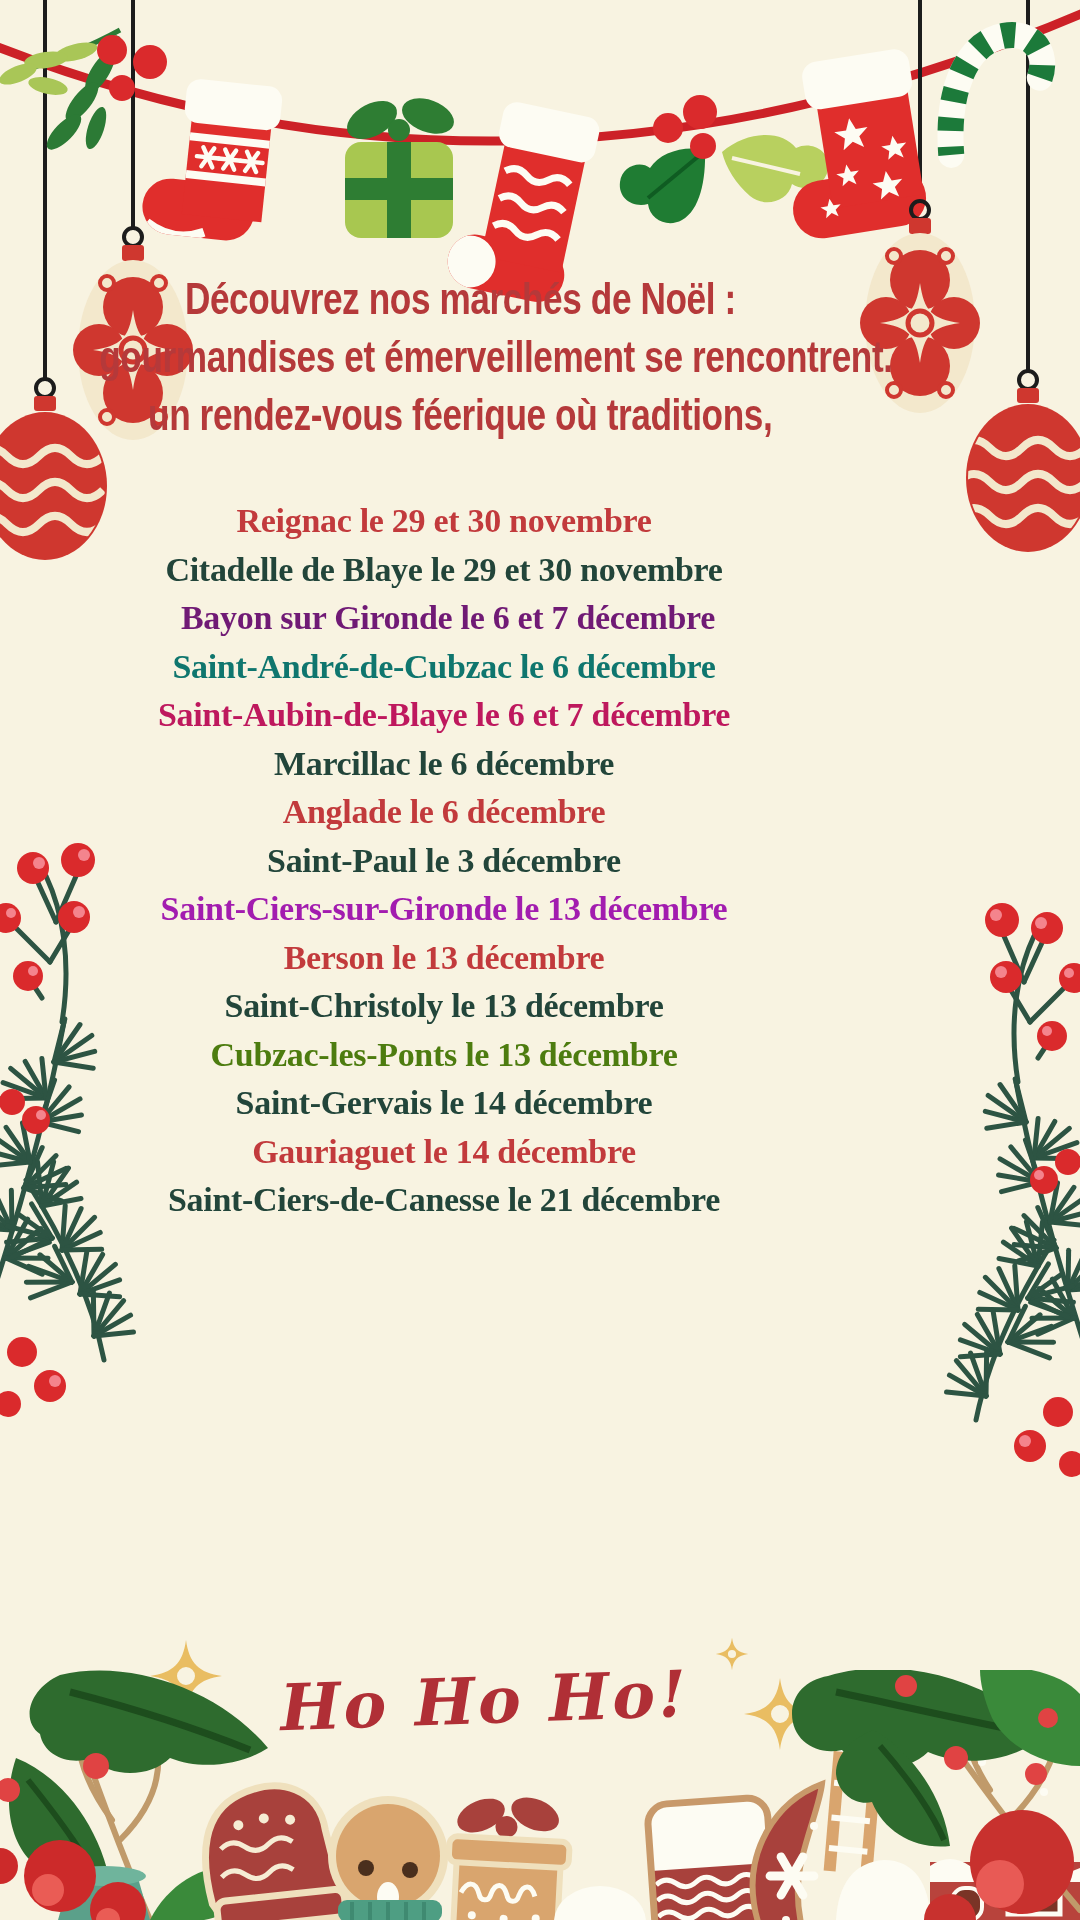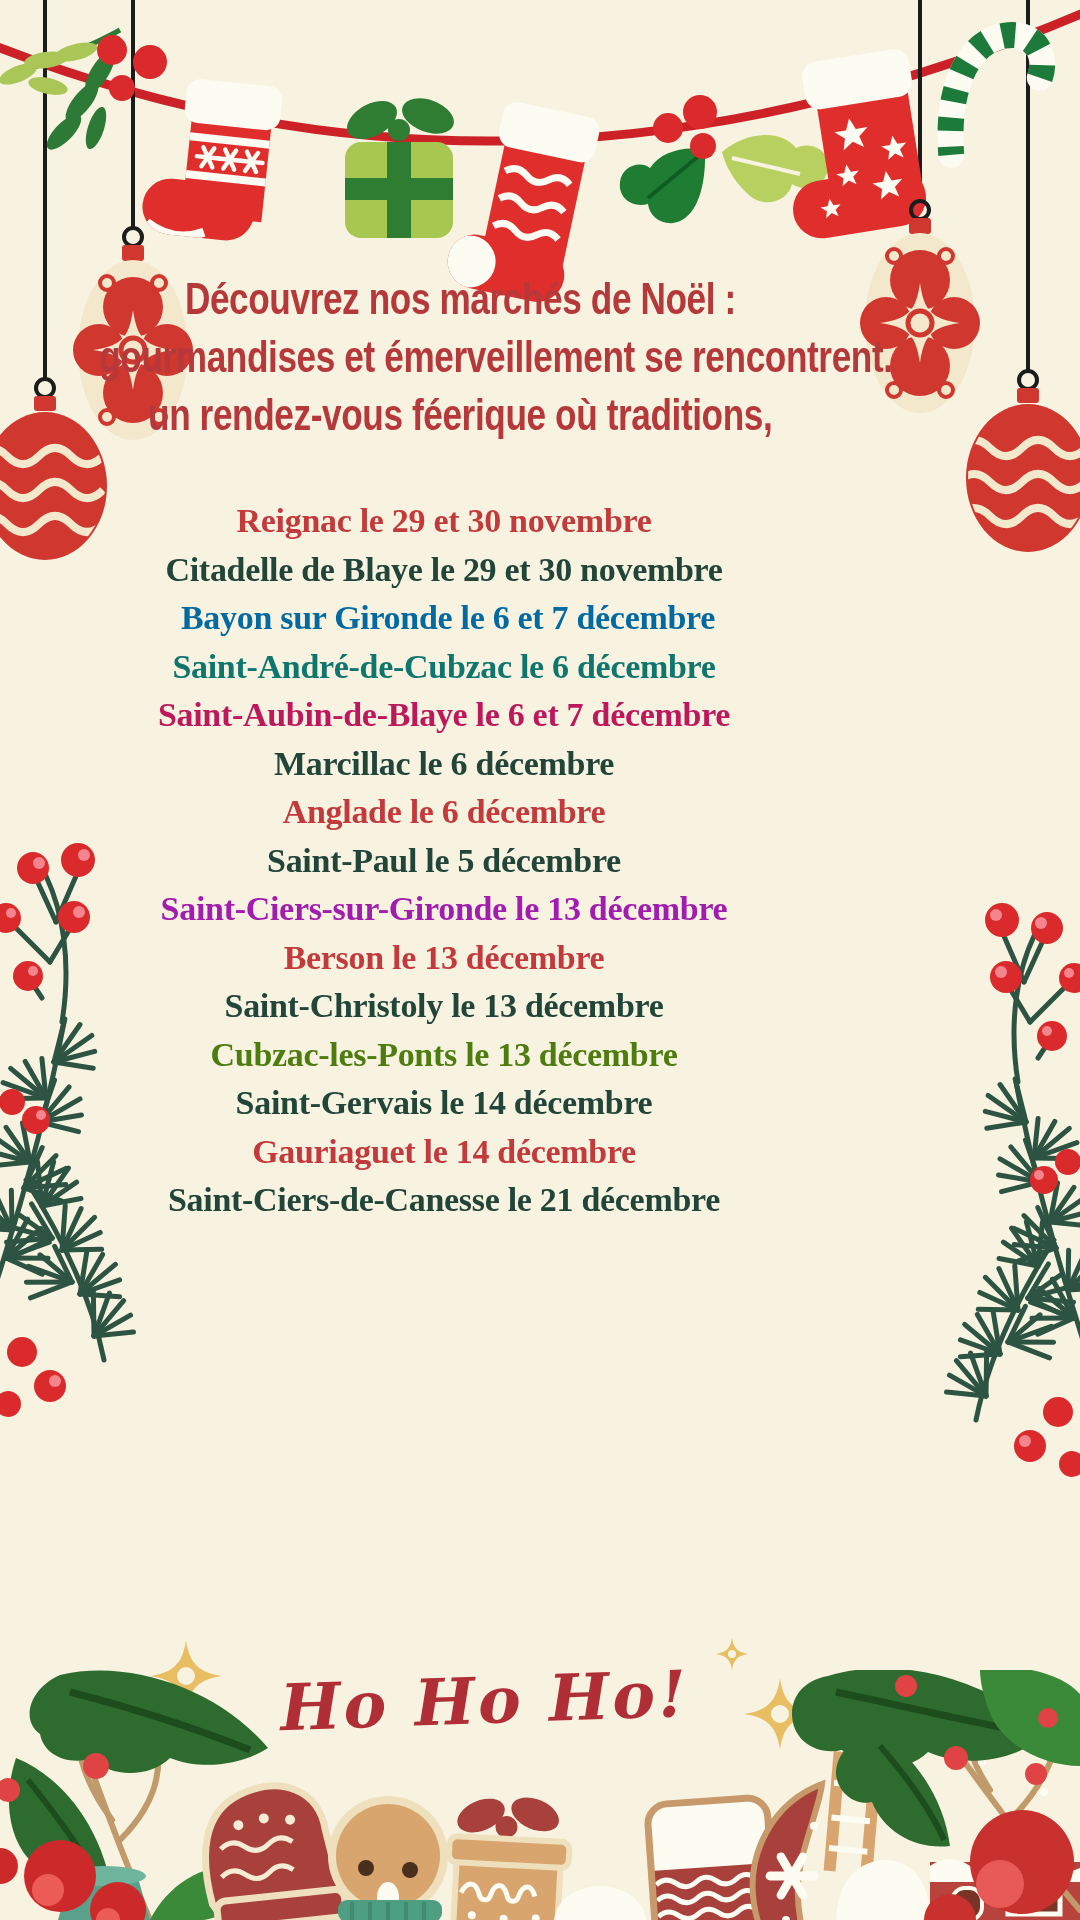--- a/index.html
+++ b/index.html
@@ -243,26 +243,26 @@
 
   <div class="header">
     <span class="hdr-line"><span class="hdr-inner">Découvrez nos marchés de Noël :</span></span>
     <span class="hdr-line"><span class="hdr-inner">gourmandises et émerveillement se rencontrent.</span></span>
     <span class="hdr-line"><span class="hdr-inner">un rendez-vous féerique où traditions,</span></span>
   </div>
 
   <ul class="market-list">
       <li style="color: rgb(194, 58, 60);">Reignac le 29 et 30 novembre</li>
       <li style="color: rgb(34, 69, 58);">Citadelle de Blaye le 29 et 30 novembre</li>
-      <li style="color: #0369a1; padding-left: 8px;">Bayon sur Gironde le 6 et 7 décembre</li>
+      <li style="color: #701a75; padding-left: 8px;">Bayon sur Gironde le 6 et 7 décembre</li>
       <li style="color: #0f766e;">Saint-André-de-Cubzac le 6 décembre</li>
       <li style="color: #be185d; text-align: right;">Saint-Aubin-de-Blaye le 6 et 7 décembre</li>
       <li style="color: rgb(34, 69, 58);">Marcillac le 6 décembre</li>
       <li style="color: rgb(194, 58, 60);">Anglade le 6 décembre</li>
-      <li style="color: rgb(34, 69, 58);">Saint-Paul le 5 décembre</li>
+      <li style="color: rgb(34, 69, 58);">Saint-Paul le 3 décembre</li>
       <li style="color: #a21caf;">Saint-Ciers-sur-Gironde le 13 décembre</li>
       <li style="color: rgb(194, 58, 60);">Berson le 13 décembre</li>
       <li style="color: rgb(34, 69, 58);">Saint-Christoly le 13 décembre</li>
       <li style="color: #4d7c0f;">Cubzac-les-Ponts le 13 décembre</li>
       <li style="color: rgb(34, 69, 58);">Saint-Gervais le 14 décembre</li>
       <li style="color: rgb(194, 58, 60);">Gauriaguet le 14 décembre</li>
       <li style="color: rgb(34, 69, 58);">Saint-Ciers-de-Canesse le 21 décembre</li>
     </ul>
 
   <svg class="branch left" width="170" height="730" viewBox="0 0 170 730">

